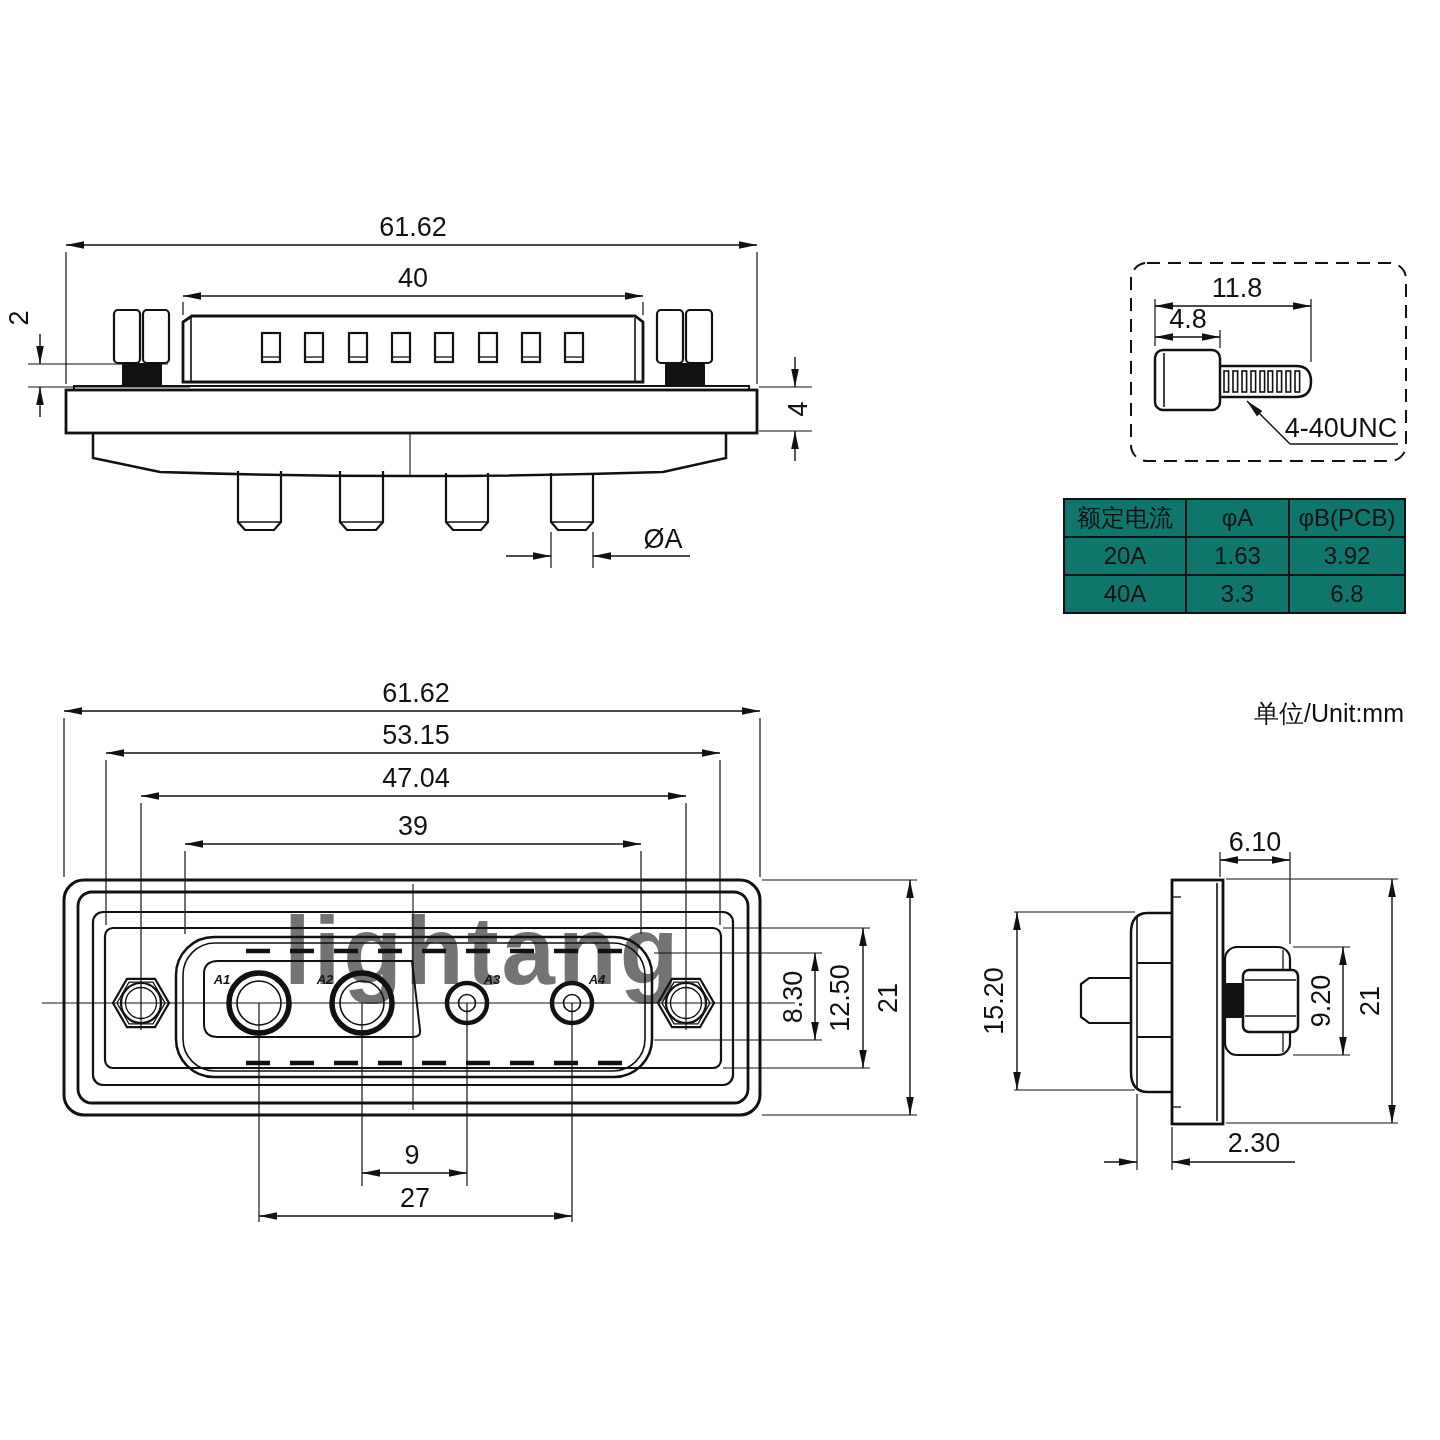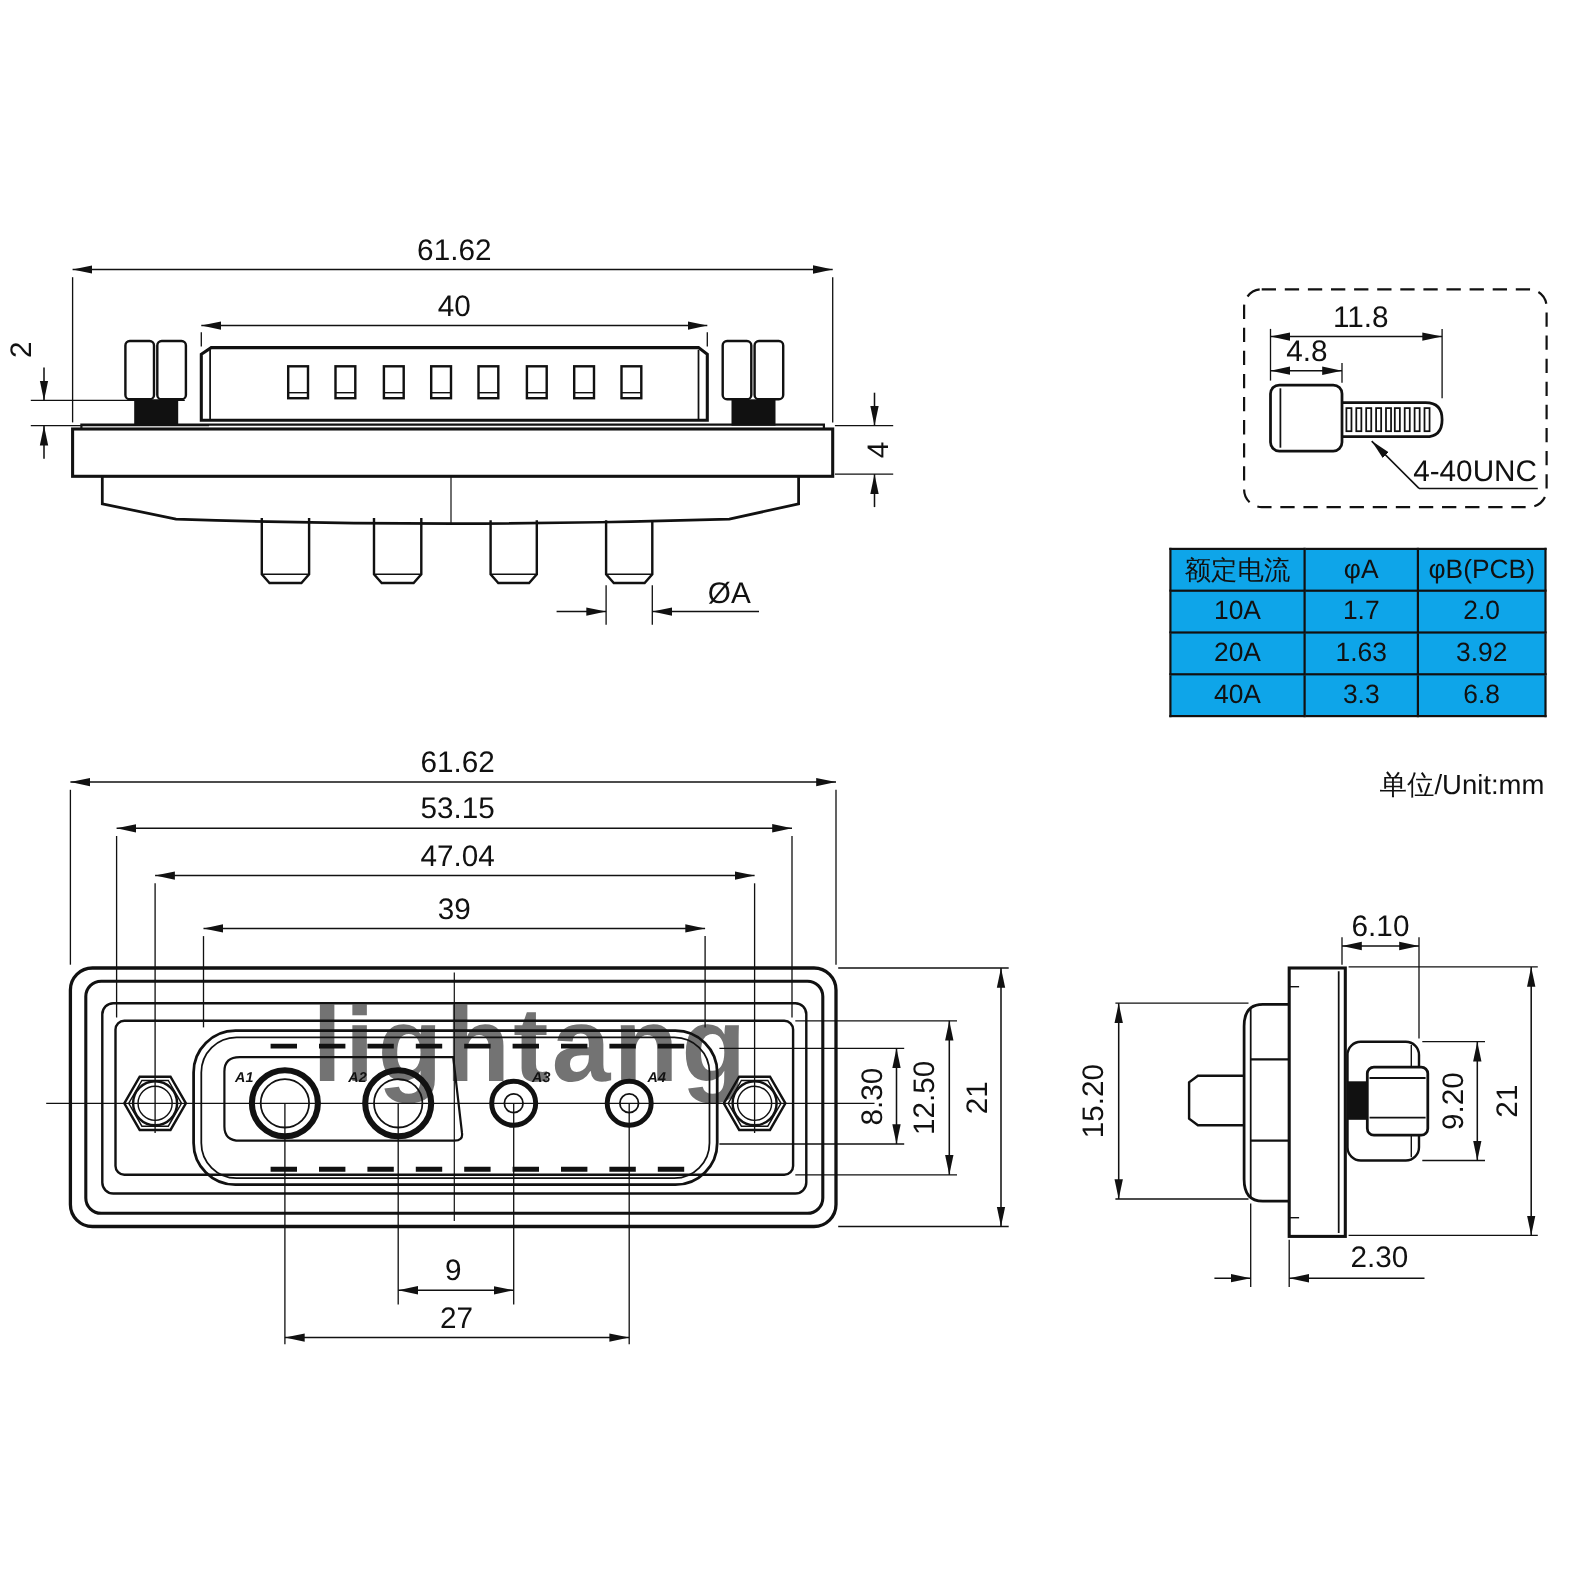--- a/index.html
+++ b/index.html
@@ -18,21 +18,21 @@
   svg .dash{stroke:#111;stroke-width:4.5;stroke-dasharray:24 20;fill:none;}
   svg .dashed{stroke:#111;stroke-width:2;stroke-dasharray:13 8;fill:none;}
   svg .blk{fill:#111;stroke:none;}
   svg .wfill{fill:#fff;}
   svg text{fill:#111;font-family:"Liberation Sans","DejaVu Sans",sans-serif;}
   svg .dt{font-size:27px;text-anchor:middle;}
   svg .ct{font-size:13px;font-weight:bold;font-style:italic;text-anchor:middle;}
   .rating-table{position:absolute;left:1063px;top:498px;z-index:2;border-collapse:collapse;
        table-layout:fixed;}
   .rating-table td,.rating-table th{border:2.4px solid #111;font-size:24px;font-weight:normal;
-       text-align:center;padding:0;height:36px;background:#0ea5e9;}
+       text-align:center;padding:0;height:36px;background:#0f766e;}
   .rating-table .c1{width:120px;} .rating-table .c2{width:101px;} .rating-table .c3{width:114px;text-align:center;}
   .units-note{position:absolute;left:1150px;top:697px;width:254px;text-align:right;
        font-size:25px;z-index:2;}
 </style>
 </head>
 <body>
 
 <div class="watermark">lightang</div>
 
 <svg class="drawing" width="1440" height="1440" viewBox="0 0 1440 1440">
@@ -314,25 +314,20 @@
 </svg>
 
 <table class="rating-table">
   <tbody>
       <tr>
     <th class="c1">额定电流</th>
     <th class="c2">φA</th>
     <th class="c3">φB(PCB)</th>
   </tr>
   <tr>
-    <td>10A</td>
-    <td>1.7</td>
-    <td>2.0</td>
-  </tr>
-  <tr>
     <td>20A</td>
     <td>1.63</td>
     <td>3.92</td>
   </tr>
   <tr>
     <td>40A</td>
     <td>3.3</td>
     <td>6.8</td>
   </tr>
 </tbody>

